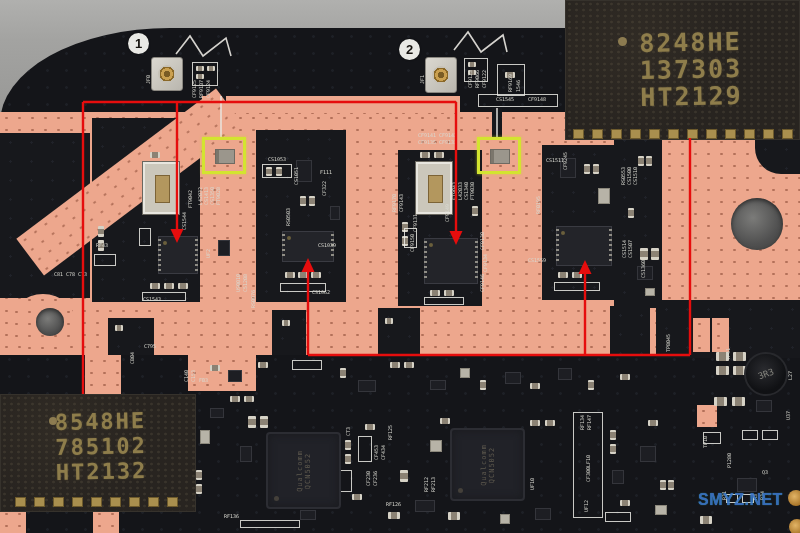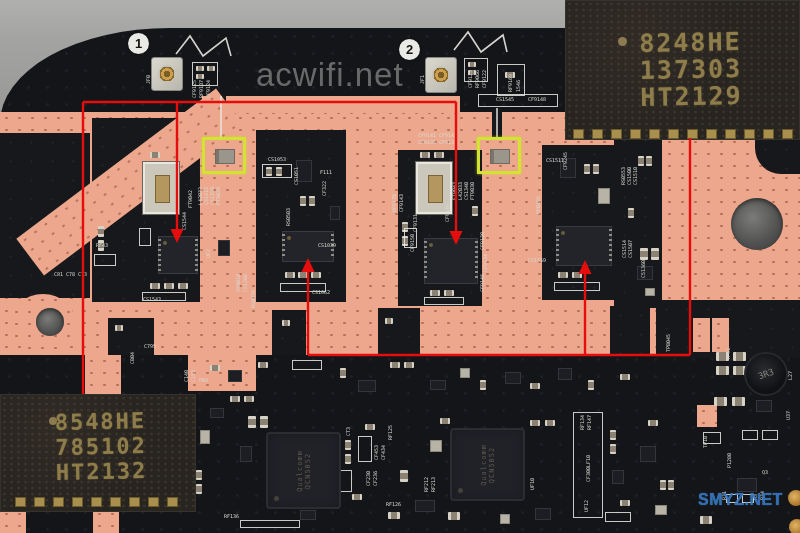--- a/index.html
+++ b/index.html
@@ -442,15 +442,14 @@
 
   <div id="hls">
       <div class="hl" style="left: 202px; top: 137px; width: 38px; height: 31px; border-color: rgb(211, 228, 48);">
         <div class="part"></div>
       </div>
       <div class="hl" style="left: 477px; top: 137px; width: 38px; height: 31px; border-color: rgb(211, 228, 48);">
         <div class="part"></div>
       </div>
     </div>
 
-  <div class="abs" id="wm-center">acwifi.net</div>
   <div class="abs" id="wm-corner">SMYZ.NET</div>
 </div>
 
 </body></html>

